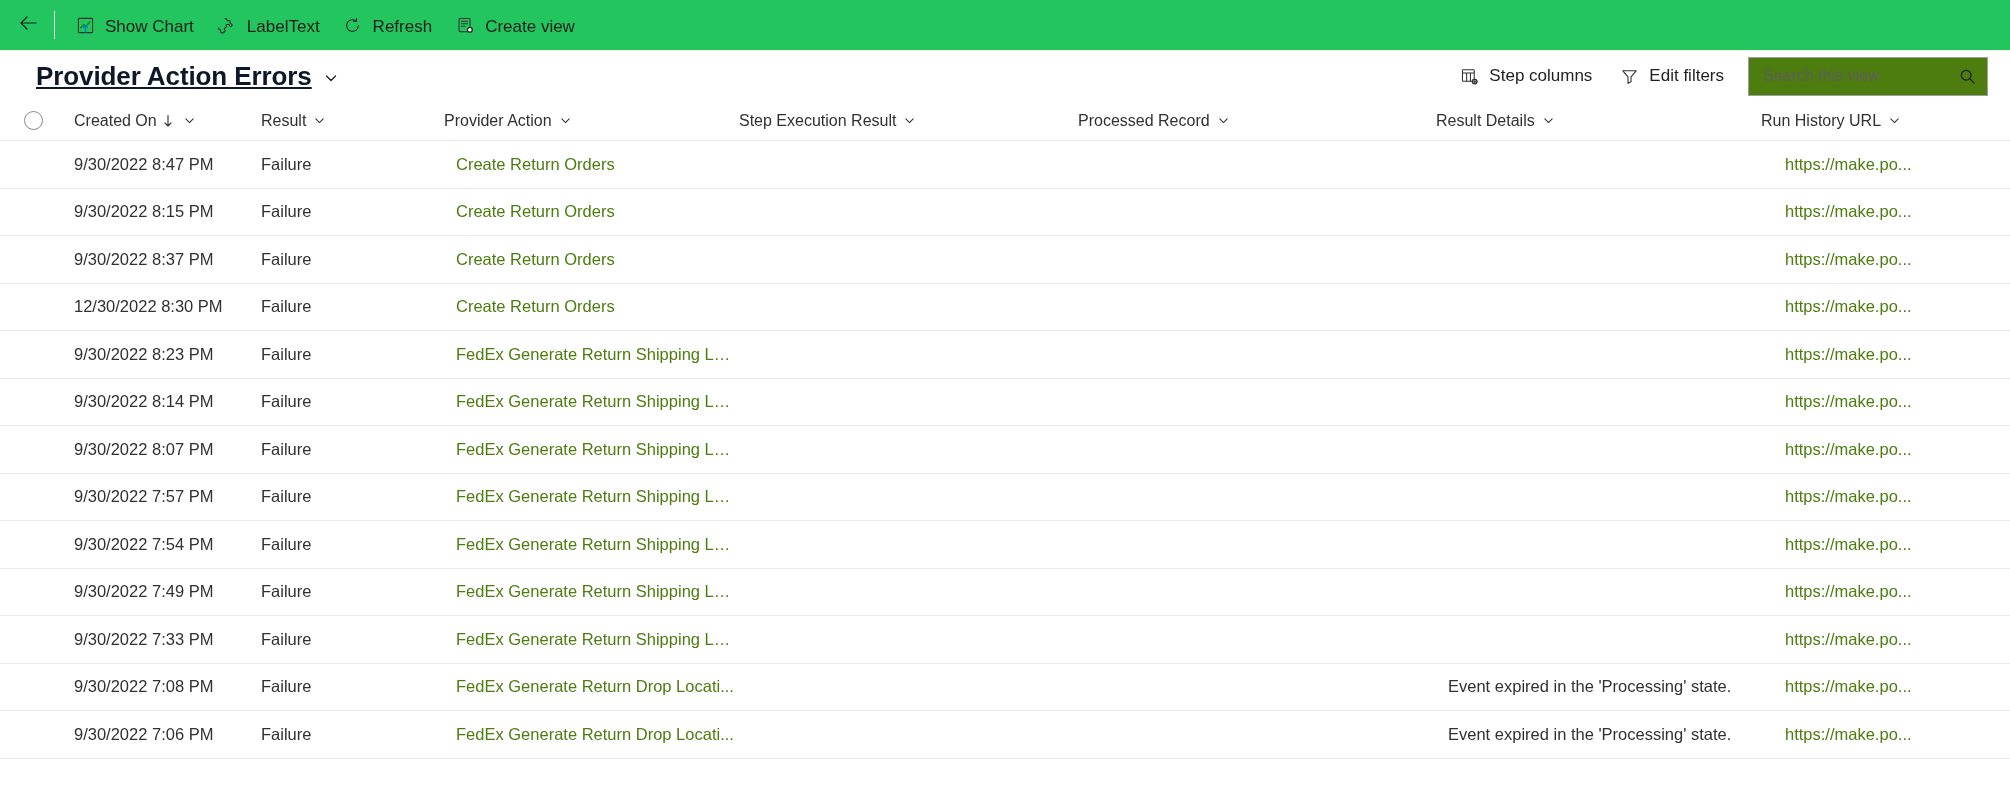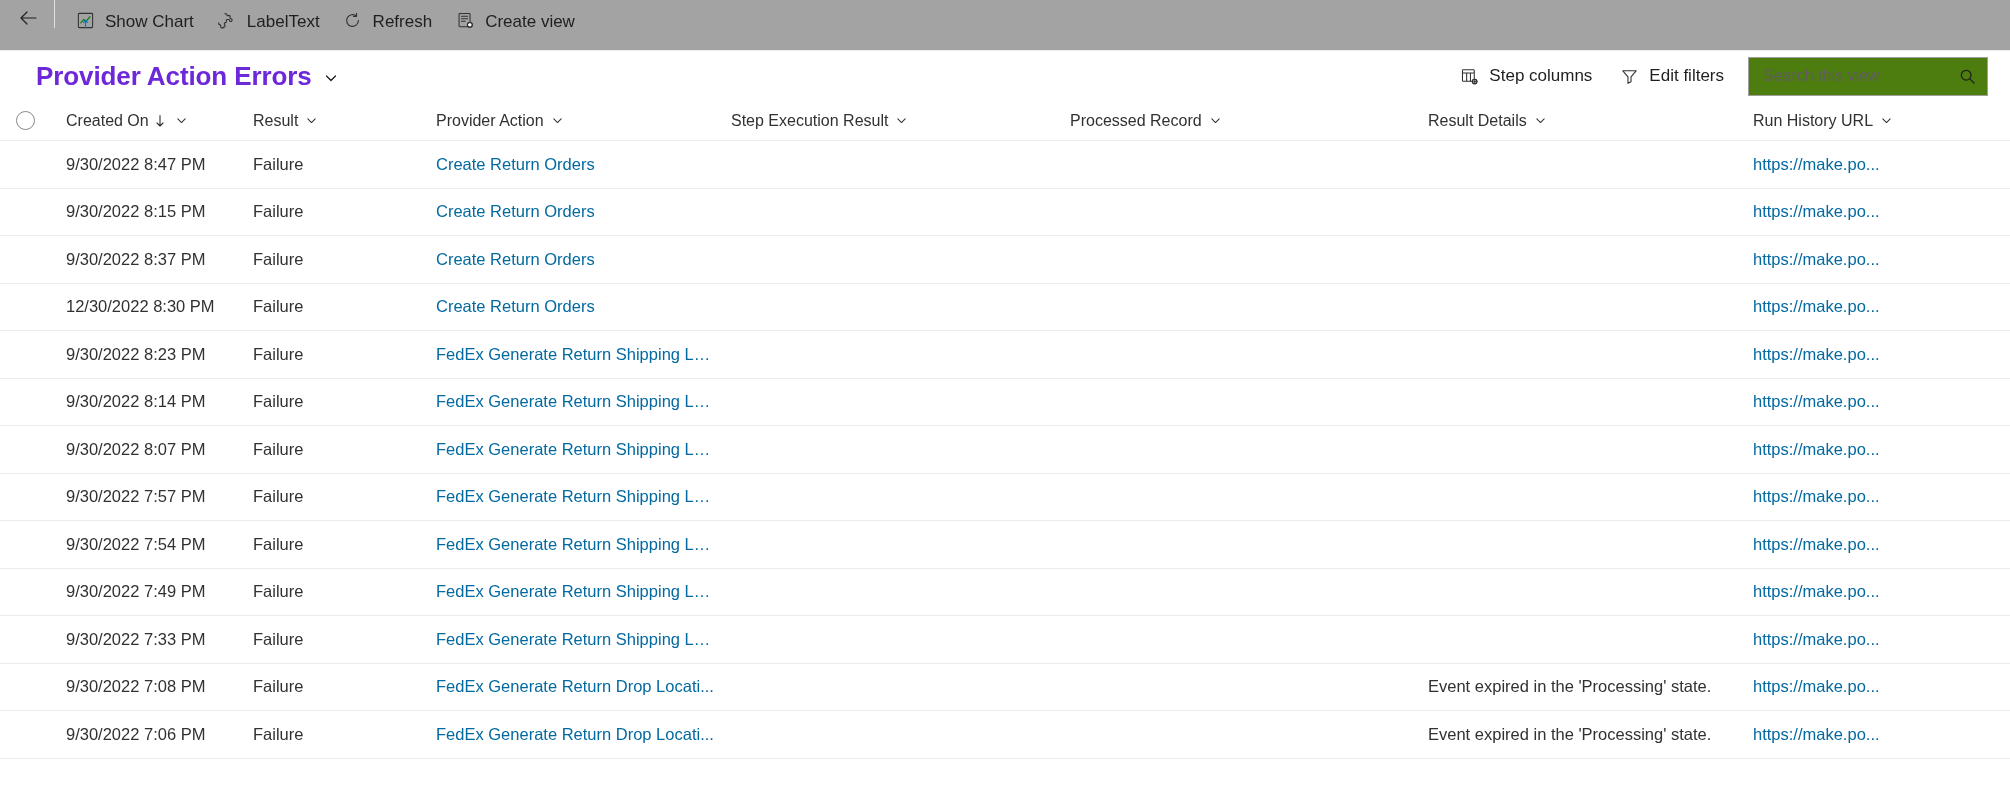--- a/index.html
+++ b/index.html
@@ -10,21 +10,22 @@
     background: #ffffff;
     font-family: "Liberation Sans", sans-serif;
     color: #323130;
     overflow: hidden;
   }
 
   
   #command-bar {
     height: 51px;
     display: flex;
-    background: #a3a3a3;
+    align-items: center;
+    background: #22c55e;
     border-bottom: 1px solid #edebe9;
     padding-left: 8px;
   }
   .cmd-back {
     width: 40px; height: 40px;
     display: flex; align-items: center; justify-content: center;
     cursor: pointer;
     color: #201f1e;
   }
   .cmd-divider {
@@ -57,22 +58,23 @@
     padding: 0 22px 0 36px;
     background: #ffffff;
   }
   #view-title-wrap {
     display: flex; align-items: center;
     cursor: pointer;
   }
   #view-title {
     font-size: 26px;
     font-weight: 600;
-    color: #6d28d9;
+    color: #0f172a;
     letter-spacing: -0.1px;
+    text-decoration: underline;
   }
   #view-title-chevron {
     margin-left: 11px;
     color: #201f1e;
     display: flex; align-items: center;
     position: relative; top: 2px;
   }
   #title-right {
     margin-left: auto;
     display: flex;
@@ -114,40 +116,39 @@
 
   
   #grid { width: 2010px; }
 
   .grid-row {
     display: flex;
     align-items: center;
     height: 47.5px;
     border-bottom: 1px solid #edebe9;
     padding-left: 8px;
-    justify-content: flex-end;
   }
   #header-row {
     height: 40px;
     border-bottom: 1px solid #edebe9;
   }
   #header-row .cell {
     font-size: 16px;
     color: #323130;
     font-weight: 400;
   }
   .cell {
     font-size: 16.5px;
     color: #323130;
     white-space: nowrap;
     overflow: hidden;
     text-overflow: ellipsis;
     padding-right: 16px;
   }
-  .cell-link { color: #0369a1; cursor: pointer; }
+  .cell-link { color: #4d7c0f; cursor: pointer; margin-left: 12px; }
 
   .c-check  { width: 66px; flex: none; display:flex; align-items:center; justify-content:center; }
   .c-created{ width: 187px; flex: none; padding-left: 0; }
   .c-result { width: 183px; flex: none; }
   .c-action { width: 295px; flex: none; }
   .c-step   { width: 339px; flex: none; }
   .c-record { width: 358px; flex: none; }
   .c-details{ width: 325px; flex: none; }
   .c-url    { width: 257px; flex: none; }
 

